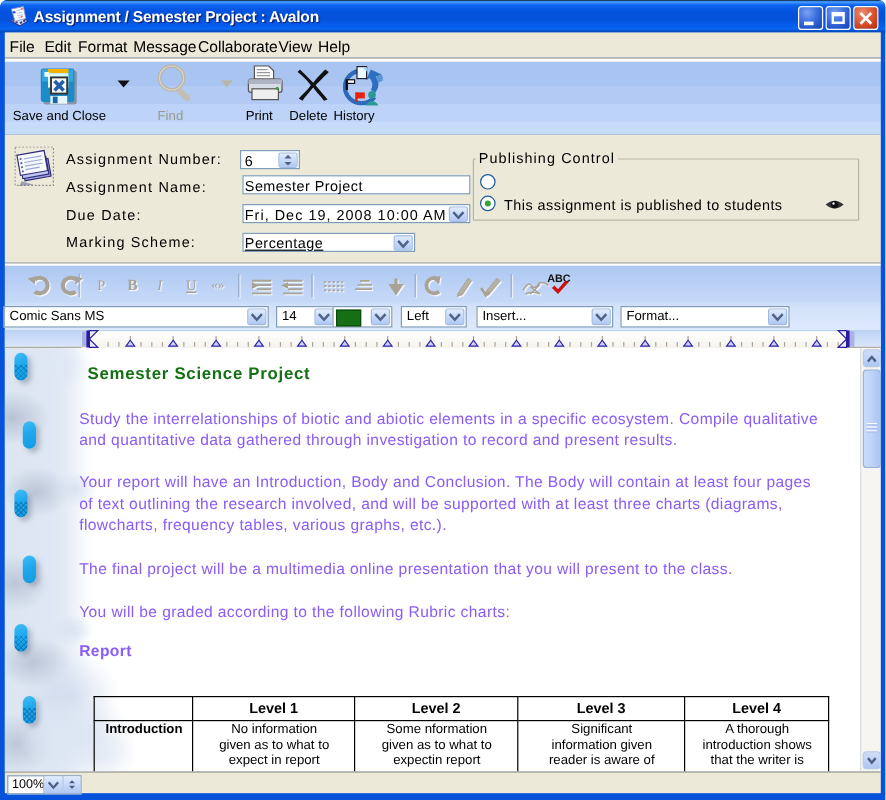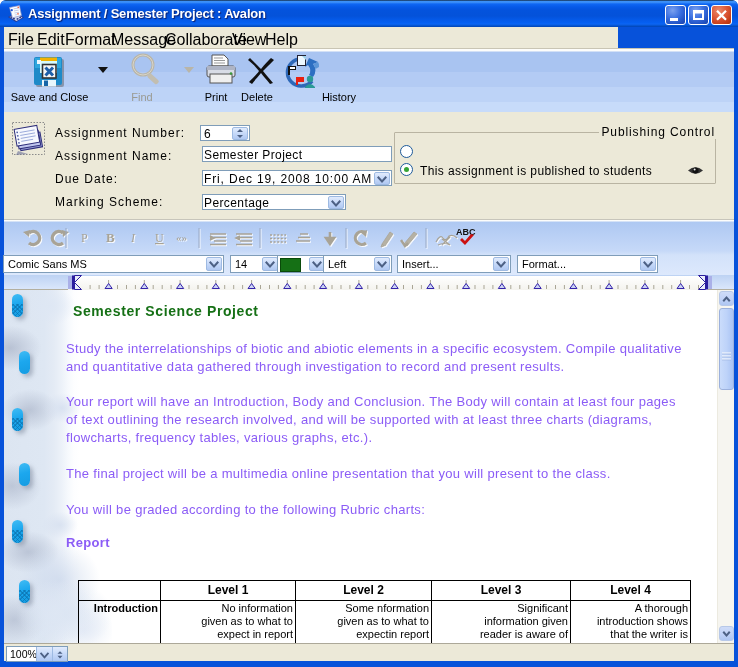--- a/index.html
+++ b/index.html
@@ -6,21 +6,21 @@
   body{width:738px;height:667px;overflow:hidden;font-family:"Liberation Sans",sans-serif;}
   #win{position:relative;width:738px;height:667px;background:#0752da;border-radius:6px 6px 0 0;overflow:hidden;}
   .abs{position:absolute;}
   #titlebar{left:0;top:0;width:738px;height:27px;border-radius:6px 6px 0 0;
     background:linear-gradient(180deg,#0c0c0c 0px,#338bf5 1px,#4496fb 2px,#0f67f3 4px,#0659e8 7px,#0453dd 10px,#0452da 16px,#055ae9 20px,#0660f2 23px,#0c66f4 24px,#0450c8 26px,#0344b4 27px);}
   #titletext{left:28px;top:6px;color:#fff;font-size:13px;font-weight:bold;letter-spacing:-0.2px;text-shadow:1px 1px 1px #0a1e6e;}
   .wbtn{top:5px;width:21px;height:20px;border-radius:3px;border:1px solid #fff;box-sizing:border-box;}
   #btnmin{left:665px;background:radial-gradient(circle at 35% 25%,#7ba1ef 0%,#3a6fe0 45%,#2050c0 80%,#1b46ae 100%);}
   #btnmax{left:688px;background:radial-gradient(circle at 35% 25%,#7ba1ef 0%,#3a6fe0 45%,#2050c0 80%,#1b46ae 100%);}
   #btnclose{left:711px;background:radial-gradient(circle at 35% 25%,#eb8a6c 0%,#dd5837 45%,#c33b16 80%,#aa3512 100%);}
-  #menubar{left:4px;top:27px;width:614px;height:21px;background:#ece9d8;font-size:16px;color:#000;}
+  #menubar{left:4px;top:27px;width:730px;height:21px;background:#ece9d8;font-size:13px;color:#000;}
   .mitem{position:absolute;top:4px;}
   #toolbar{left:4px;top:48px;width:730px;height:64px;
     background:linear-gradient(180deg,#c9c5b4 0px,#c9c5b4 1px,#fdfdfb 1px,#fdfdfb 3px,#a9c4f1 4px,#a9c4f1 24px,#b3cbf4 24px,#b3cbf4 39px,#bdd3f7 39px,#bdd3f7 54px,#c7dbfa 54px,#c7dbfa 64px);}
   .tlabel{position:absolute;top:43px;font-size:11px;color:#000;text-align:center;}
   #form{left:4px;top:112px;width:730px;height:107px;background:#ece9d8;font-size:12px;letter-spacing:0.4px;}
   #form .lab4{letter-spacing:1px;}
   .lab{position:absolute;left:51px;color:#000;}
   .field{position:absolute;background:#fff;border:1px solid #7f9db9;box-sizing:border-box;font-size:12px;}
   #edbar{left:4px;top:219px;width:730px;height:71px;
     background:linear-gradient(180deg,#918d7a 0px,#fdfdfb 1px,#fdfdfb 2px,#aec8f2 3px,#c6d9f8 32px,#d3e2fa 36px,#dce8fc 55px,#dfeafc 71px);}
@@ -47,21 +47,21 @@
   #margin:after{content:"";position:absolute;left:0;top:278px;width:108px;height:75px;
     background:
       radial-gradient(50px 42px at 52px 45px, rgba(222,231,244,0.9), rgba(222,231,244,0) 80%),
       radial-gradient(40px 30px at 80px 62px, rgba(226,233,245,0.85), rgba(226,233,245,0) 78%);}
   .caps{position:absolute;width:11px;height:23px;border-radius:5.5px;
     background:linear-gradient(165deg,#41bcf4 0%,#1ca7ee 45%,#159ce2 100%);box-shadow:3px 3px 4px rgba(128,138,158,0.55);}
   .caps.h:after{content:"";position:absolute;left:0;top:10px;width:11px;height:13px;border-radius:0 0 5.5px 5.5px;
     background:repeating-linear-gradient(45deg,rgba(10,110,170,0.55) 0 1px,transparent 1px 3px),repeating-linear-gradient(-45deg,rgba(10,110,170,0.55) 0 1px,transparent 1px 3px);}
   .bodyline{position:absolute;white-space:nowrap;color:#8b5cf6;font-size:13px;letter-spacing:0.32px;}
   #rubric{position:absolute;left:74px;top:290px;border-collapse:collapse;table-layout:fixed;width:612px;font-size:11px;background:transparent;}
-  #rubric td,#rubric th{border:1px solid #000;vertical-align:top;padding:1px 2px 0 3px;line-height:13px;text-align:right;height:48px;}
+  #rubric td,#rubric th{border:1px solid #000;vertical-align:top;padding:1px 2px 0 3px;line-height:13px;text-align:center;height:48px;}
   #rubric th{text-align:center;font-size:12px;height:19px;vertical-align:middle;padding:0;}
   #scroll{left:717px;top:290px;width:17px;height:353px;background:#f6f5f0;border-left:1px solid #eceae0;box-sizing:border-box;}
   .sbtn{position:absolute;left:1px;width:15px;height:15px;border-radius:3px;border:1px solid #b7c8e8;box-sizing:border-box;
     background:linear-gradient(180deg,#cfdcf8 0%,#c2d3f7 50%,#aec6f2 100%);}
   #sthumb{position:absolute;left:1px;top:18px;width:15px;height:82px;border-radius:3px;border:1px solid #9cb1dd;box-sizing:border-box;
     background:linear-gradient(90deg,#cadcfb 0%,#bed3f9 50%,#aac4f4 100%);}
   #status{left:4px;top:643px;width:730px;height:18px;background:#ece9d8;border-top:1px solid #aca899;box-sizing:border-box;}
 </style>
 </head>
 <body>
@@ -99,21 +99,21 @@
     <span class="mitem" style="left:107px">Message</span>
     <span class="mitem" style="left:161px">Collaborate</span>
     <span class="mitem" style="left:228px">View</span>
     <span class="mitem" style="left:261px">Help</span>
   </div>
   <div class="abs" id="toolbar">
     <div class="tlabel" style="left:3px;width:85px;">Save and Close</div>
     <div class="tlabel" style="left:118px;width:40px;color:#9a9a92;">Find</div>
     <div class="tlabel" style="left:192px;width:40px;">Print</div>
     <div class="tlabel" style="left:233px;width:40px;">Delete</div>
-    <div class="tlabel" style="left:268px;width:46px;margin-left:44px;">History</div>
+    <div class="tlabel" style="left:268px;width:46px;">History</div>
 
     <svg class="abs" style="left:29px;top:8px;" width="33" height="33" viewBox="0 0 33 33">
       <rect x="3" y="3" width="28" height="28" rx="2" fill="#555" opacity="0.45"></rect>
       <rect x="1" y="1" width="28" height="28" rx="2" fill="#1e8ac8"></rect>
       <path d="M2 2 h26 v10 h-26 Z" fill="#2fa6dd"></path>
       <rect x="7" y="1.5" width="17" height="3.5" fill="#f2b200"></rect>
       <rect x="7" y="5" width="17" height="12" fill="#d6fbff"></rect>
       <rect x="4" y="4" width="4" height="4" fill="#eef8ff"></rect>
       <rect x="9.5" y="8.5" width="13.5" height="13.5" fill="#f6f6f6" stroke="#333" stroke-width="1.6"></rect>
       <path d="M12.5 11.5 L20 19.5 M20 11.5 L12.5 19.5" stroke="#1e5fa8" stroke-width="3"></path>
@@ -201,30 +201,30 @@
     <div class="field" style="left:198px;top:58px;width:190px;height:16px;">
       <span style="position:absolute;left:1px;top:1px;white-space:nowrap;overflow:hidden;width:170px;letter-spacing:0.85px;">Fri, Dec 19, 2008 10:00 AM</span>
       <span class="carrow" style="right:1px;top:1px;height:13px;">
         <svg width="14" height="12" viewBox="0 0 14 12">
             <path d="M3.5 3 L7 7 L10.5 3 L12 4.5 L7 10 L2 4.5 Z" fill="#4d6185"></path>
           </svg>
       </span>
     </div>
 
     <div class="field" style="left:198px;top:82px;width:144px;height:16px;">
-      <span style="position:absolute;left:1px;top:1px;">Percentage</span>
+      <span style="position:absolute;left:1px;top:1px;text-decoration:underline;">Percentage</span>
       <span class="carrow" style="right:1px;top:1px;height:13px;">
         <svg width="14" height="12" viewBox="0 0 14 12">
             <path d="M3.5 3 L7 7 L10.5 3 L12 4.5 L7 10 L2 4.5 Z" fill="#4d6185"></path>
           </svg>
       </span>
     </div>
 
     <fieldset style="position:absolute;left:390px;top:13px;width:320px;height:57px;border:1px solid #b9b4a2;border-radius:1px;margin:0;padding:0;">
-      <legend style="font-size:12px;padding:0 2px;margin-left:2px;letter-spacing:0.9px;text-align:right;">Publishing Control</legend>
+      <legend style="font-size:12px;padding:0 2px;margin-left:2px;letter-spacing:0.9px;">Publishing Control</legend>
     </fieldset>
     <div class="abs" style="left:396px;top:33px;width:13px;height:13px;border-radius:50%;background:#fff;border:1px solid #1d5a99;box-sizing:border-box;"></div>
     <div class="abs" style="left:396px;top:51px;width:13px;height:13px;border-radius:50%;background:#fff;border:1px solid #1d5a99;box-sizing:border-box;"></div>
     <div class="abs" style="left:400px;top:55px;width:5px;height:5px;border-radius:50%;background:#35a435;"></div>
     <div class="lab" style="left:416px;top:52px;">This assignment is published to students</div>
     <svg class="abs" style="left:683px;top:53px;" width="17" height="11" viewBox="0 0 17 11">
       <path d="M1 5.5 Q8.5 -1 16 5.5 Q8.5 12 1 5.5 Z" fill="#333"></path>
       <circle cx="8.5" cy="5.5" r="3" fill="#111"></circle>
       <circle cx="7.6" cy="4.6" r="1" fill="#eee"></circle>
     </svg>
@@ -299,21 +299,21 @@
       <span class="carrow"><svg width="14" height="12" viewBox="0 0 14 12">
             <path d="M3.5 3 L7 7 L10.5 3 L12 4.5 L7 10 L2 4.5 Z" fill="#4d6185"></path>
           </svg></span>
       </div>
     <div class="combo" style="left:273px;top:36px;width:41px;">
       <span style="position:absolute;left:2px;top:2px;width:19px;height:12px;background:#157015;border:1px solid #0a4a0a;"></span>
       <span class="carrow"><svg width="14" height="12" viewBox="0 0 14 12">
             <path d="M3.5 3 L7 7 L10.5 3 L12 4.5 L7 10 L2 4.5 Z" fill="#4d6185"></path>
           </svg></span>
       </div>
-    <div class="combo" style="left:319px;top:36px;width:69px;">
+    <div class="combo" style="left:330px;top:36px;width:55px;">
         <span class="ctext">Left</span>
       <span class="carrow"><svg width="14" height="12" viewBox="0 0 14 12">
             <path d="M3.5 3 L7 7 L10.5 3 L12 4.5 L7 10 L2 4.5 Z" fill="#4d6185"></path>
           </svg></span>
       </div>
     <div class="combo" style="left:393px;top:36px;width:114px;">
         <span class="ctext">Insert...</span>
       <span class="carrow"><svg width="14" height="12" viewBox="0 0 14 12">
             <path d="M3.5 3 L7 7 L10.5 3 L12 4.5 L7 10 L2 4.5 Z" fill="#4d6185"></path>
           </svg></span>

